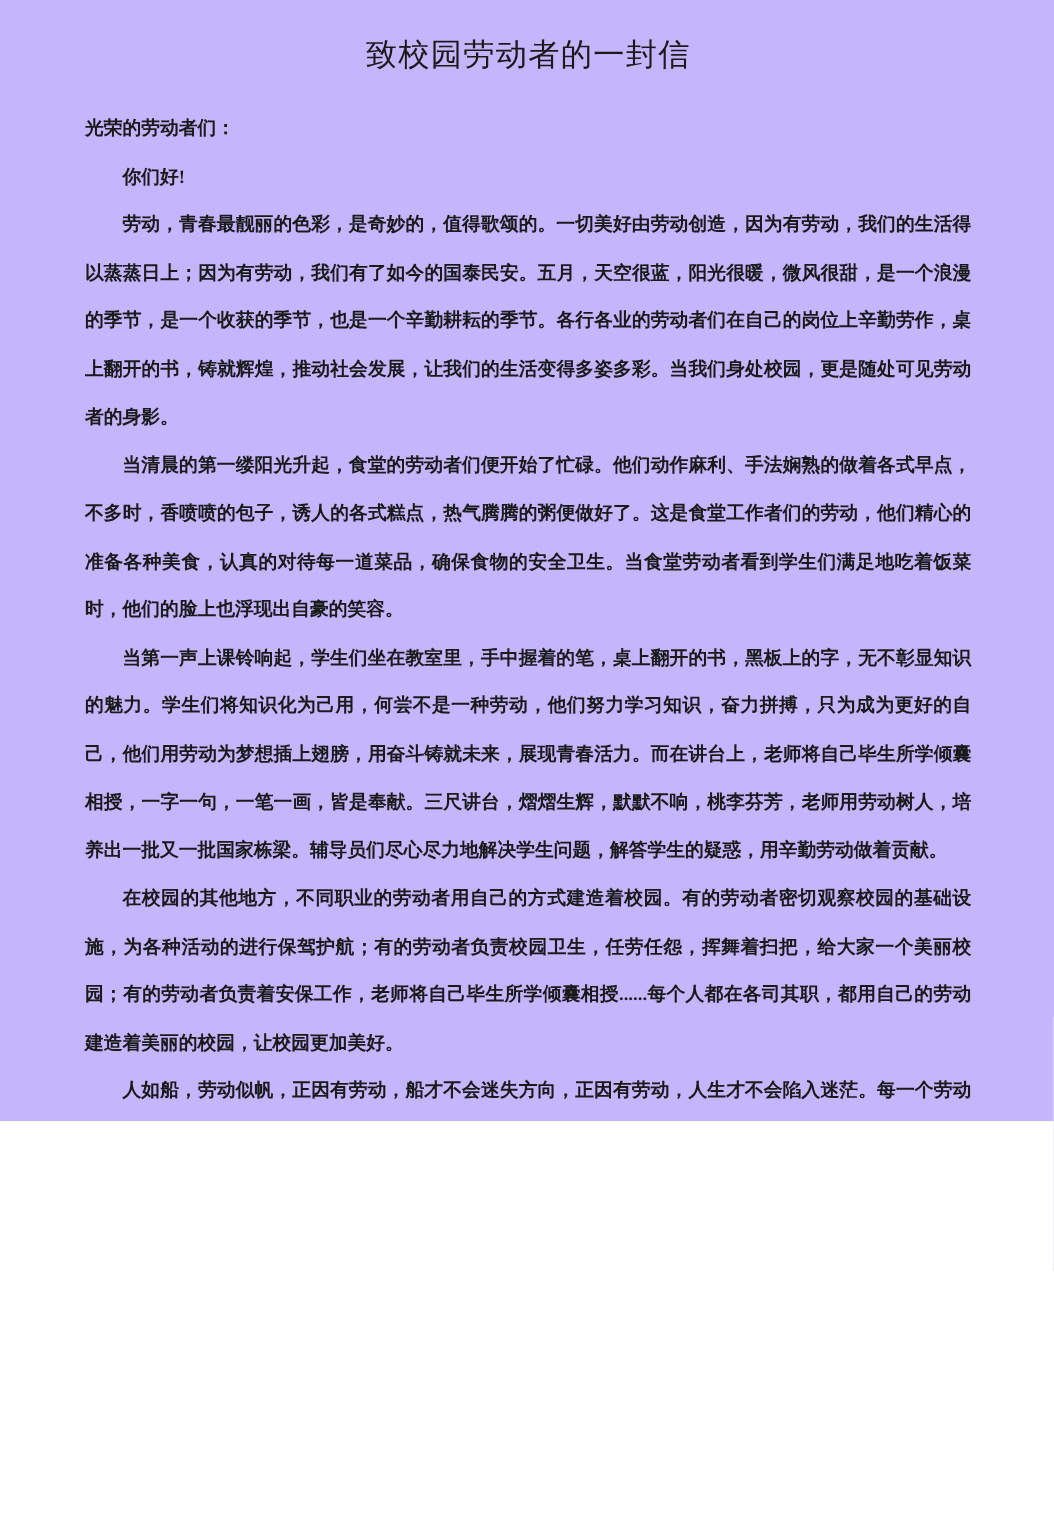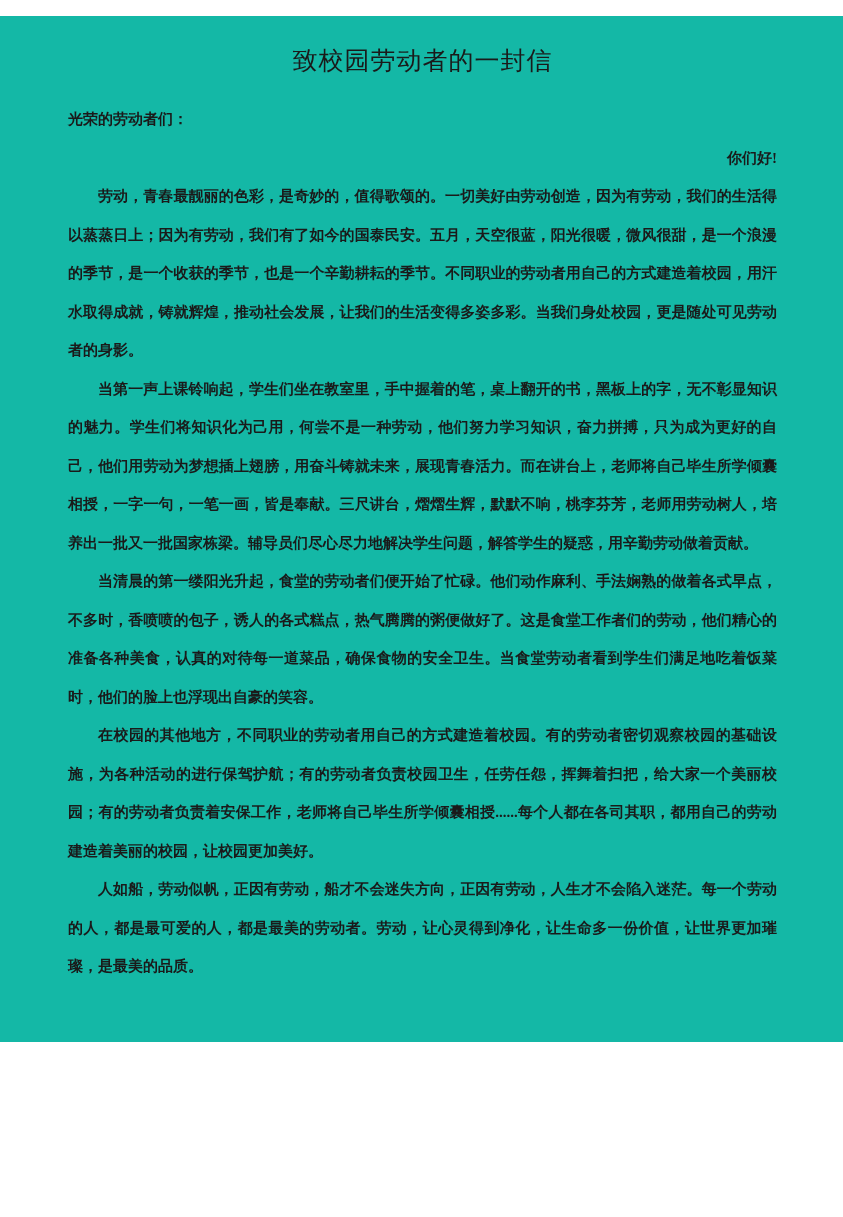--- a/index.html
+++ b/index.html
@@ -3,23 +3,23 @@
 <meta charset="utf-8">
 <style>
   html, body {
     margin: 0;
     padding: 0;
     background: #ffffff;
   }
   .page {
     position: relative;
     width: 843px;
-    height: 1026px;
-    margin: 16px auto;
-    background: #14b8a6;
+    height: 897px;
+    margin: 0 auto;
+    background: #c4b5fd;
     box-sizing: border-box;
     padding: 0 66px 0 68px;
     font-family: "Liberation Serif", "DejaVu Serif", serif;
     color: #1a1a1a;
     overflow: hidden;
   }
   .doc-title {
     margin: 30px 0 0 0;
     font-size: 25px;
     font-weight: normal;
@@ -38,40 +38,40 @@
     margin: 0;
     text-align: justify;
     text-justify: inter-ideograph;
   }
   p.salutation {
     text-indent: 0;
     text-align: left;
   }
   p.greeting {
     text-indent: 2em;
-    text-align: right;
+    text-align: left;
   }
   p.body-paragraph {
     text-indent: 2em;
   }
 </style>
 </head>
 <body>
 
 <div class="page">
   <h1 class="doc-title">致校园劳动者的一封信</h1>
 
   <div class="doc-body">
     <p class="salutation">光荣的劳动者们：</p>
 
     <p class="greeting">你们好!</p>
 
-    <p class="body-paragraph">劳动，青春最靓丽的色彩，是奇妙的，值得歌颂的。一切美好由劳动创造，因为有劳动，我们的生活得以蒸蒸日上；因为有劳动，我们有了如今的国泰民安。五月，天空很蓝，阳光很暖，微风很甜，是一个浪漫的季节，是一个收获的季节，也是一个辛勤耕耘的季节。不同职业的劳动者用自己的方式建造着校园，用汗水取得成就，铸就辉煌，推动社会发展，让我们的生活变得多姿多彩。当我们身处校园，更是随处可见劳动者的身影。</p>
+    <p class="body-paragraph">劳动，青春最靓丽的色彩，是奇妙的，值得歌颂的。一切美好由劳动创造，因为有劳动，我们的生活得以蒸蒸日上；因为有劳动，我们有了如今的国泰民安。五月，天空很蓝，阳光很暖，微风很甜，是一个浪漫的季节，是一个收获的季节，也是一个辛勤耕耘的季节。各行各业的劳动者们在自己的岗位上辛勤劳作，桌上翻开的书，铸就辉煌，推动社会发展，让我们的生活变得多姿多彩。当我们身处校园，更是随处可见劳动者的身影。</p>
+
+    <p class="body-paragraph">当清晨的第一缕阳光升起，食堂的劳动者们便开始了忙碌。他们动作麻利、手法娴熟的做着各式早点，不多时，香喷喷的包子，诱人的各式糕点，热气腾腾的粥便做好了。这是食堂工作者们的劳动，他们精心的准备各种美食，认真的对待每一道菜品，确保食物的安全卫生。当食堂劳动者看到学生们满足地吃着饭菜时，他们的脸上也浮现出自豪的笑容。</p>
 
     <p class="body-paragraph">当第一声上课铃响起，学生们坐在教室里，手中握着的笔，桌上翻开的书，黑板上的字，无不彰显知识的魅力。学生们将知识化为己用，何尝不是一种劳动，他们努力学习知识，奋力拼搏，只为成为更好的自己，他们用劳动为梦想插上翅膀，用奋斗铸就未来，展现青春活力。而在讲台上，老师将自己毕生所学倾囊相授，一字一句，一笔一画，皆是奉献。三尺讲台，熠熠生辉，默默不响，桃李芬芳，老师用劳动树人，培养出一批又一批国家栋梁。辅导员们尽心尽力地解决学生问题，解答学生的疑惑，用辛勤劳动做着贡献。</p>
-
-    <p class="body-paragraph">当清晨的第一缕阳光升起，食堂的劳动者们便开始了忙碌。他们动作麻利、手法娴熟的做着各式早点，不多时，香喷喷的包子，诱人的各式糕点，热气腾腾的粥便做好了。这是食堂工作者们的劳动，他们精心的准备各种美食，认真的对待每一道菜品，确保食物的安全卫生。当食堂劳动者看到学生们满足地吃着饭菜时，他们的脸上也浮现出自豪的笑容。</p>
 
     <p class="body-paragraph">在校园的其他地方，不同职业的劳动者用自己的方式建造着校园。有的劳动者密切观察校园的基础设施，为各种活动的进行保驾护航；有的劳动者负责校园卫生，任劳任怨，挥舞着扫把，给大家一个美丽校园；有的劳动者负责着安保工作，老师将自己毕生所学倾囊相授......每个人都在各司其职，都用自己的劳动建造着美丽的校园，让校园更加美好。</p>
 
     <p class="body-paragraph">人如船，劳动似帆，正因有劳动，船才不会迷失方向，正因有劳动，人生才不会陷入迷茫。每一个劳动的人，都是最可爱的人，都是最美的劳动者。劳动，让心灵得到净化，让生命多一份价值，让世界更加璀璨，是最美的品质。</p>
   </div>
 </div>
 
 </body></html>

